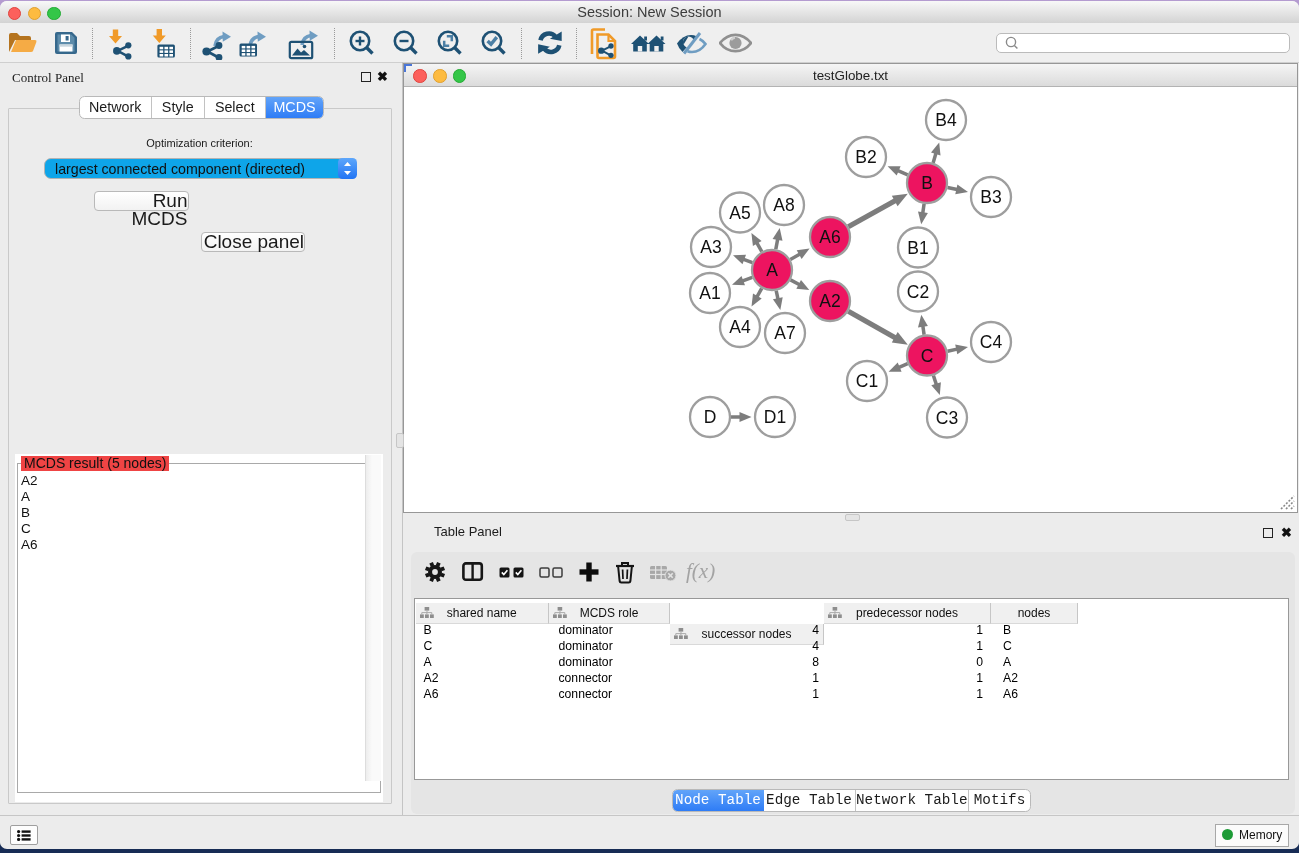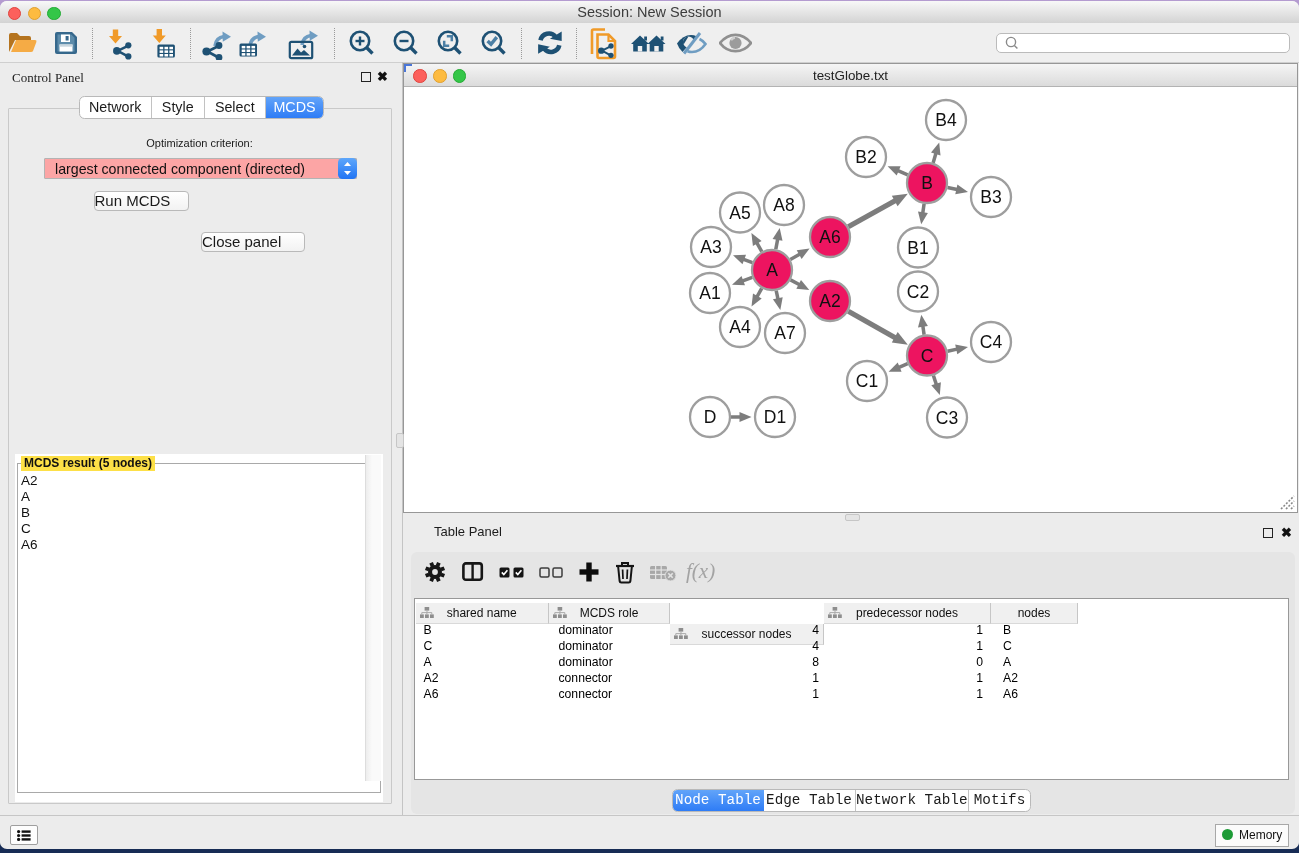--- a/index.html
+++ b/index.html
@@ -17,27 +17,27 @@
   
   #cp-title{position:absolute;left:12px;top:70px;font-size:13px;color:#1c1c1c;font-family:Liberation Serif, serif;}
   .winbtn-sq{position:absolute;width:8px;height:8px;border:1.6px solid #222;background:transparent;}
   .winbtn-x{position:absolute;font-size:13px;font-weight:bold;color:#111;line-height:10px;}
   #cp-box{position:absolute;left:8px;top:108px;width:382px;height:694px;border:1px solid #c9c9c9;border-radius:1px;background:#ececec;}
   .seg{position:absolute;display:flex;height:21px;border:1px solid #b9b9b9;border-radius:5.5px;background:#fff;overflow:hidden;}
   .seg div{font-size:14.3px;color:#1b1b1b;text-align:center;line-height:21px;border-right:1px solid #c2c2c2;}
   .seg div:last-child{border-right:none;}
   .seg div.sel{background:linear-gradient(#62a4f9,#2e7cf6);color:#fff;border-right:none;}
   #opt-label{position:absolute;left:8px;top:136.5px;width:383px;text-align:center;font-size:11px;color:#1a1a1a;}
-  #dropdown{position:absolute;left:43.5px;top:158px;width:311px;height:19px;background:#fca5a5;border:1px solid #b3b3b3;border-radius:1px;}
+  #dropdown{position:absolute;left:43.5px;top:158px;width:311px;height:19px;background:#0ea5e9;border:1px solid #b3b3b3;border-radius:7px;}
   #dropdown .txt{position:absolute;left:10.5px;top:1.5px;font-size:14.2px;color:#111;}
   #dropdown .step{position:absolute;right:-1px;top:-1px;width:19px;height:21px;border-radius:4.5px;background:linear-gradient(#5ea7fb,#2174f4);}
-  .btn{position:absolute;height:17.5px;background:linear-gradient(#ffffff,#f2f2f2);border:1px solid #b9b9b9;border-radius:4px;font-size:15px;color:#1a1a1a;text-align:left;line-height:17.5px;}
+  .btn{position:absolute;height:17.5px;background:linear-gradient(#ffffff,#f2f2f2);border:1px solid #b9b9b9;border-radius:4px;font-size:19px;color:#1a1a1a;text-align:right;line-height:17.5px;}
   #cp-white{position:absolute;left:15px;top:454px;width:368px;height:348px;background:#fff;}
   #mcds-group{position:absolute;left:2px;top:9px;width:362px;height:328px;border:1px solid #a9a9a9;}
-  #mcds-label{position:absolute;left:3px;top:-8px;background:#fde047;padding:0 3px;font-size:12px;color:#111;line-height:15px;font-weight:bold;}
+  #mcds-label{position:absolute;left:3px;top:-8px;background:#ef4444;padding:0 3px;font-size:14px;color:#111;line-height:15px;}
   .mcds-item{position:absolute;left:6px;font-size:13.5px;color:#111;}
   #mcds-scroll{position:absolute;right:2px;top:1px;width:15px;height:326px;background:linear-gradient(90deg,#ededed,#fafafa 40%,#fafafa);border-left:1px solid #ddd;}
   
   #vsplit{position:absolute;left:402px;top:62px;width:1px;height:753px;background:#c4c4c4;}
   
   #netwin{position:absolute;left:403px;top:63px;width:893px;height:448px;border:1px solid #979797;background:#fff;}
   #nettitle{position:absolute;left:0;top:0;width:893px;height:22px;background:linear-gradient(#f5f5f5,#dbdbdb);border-bottom:1px solid #b3b3b3;}
   #netname{position:absolute;left:0;top:3.5px;width:893px;text-align:center;font-size:13.4px;color:#222;}
   
   #tp-title{position:absolute;left:417px;top:524px;font-size:13px;color:#1c1c1c;margin-left:17px;}

